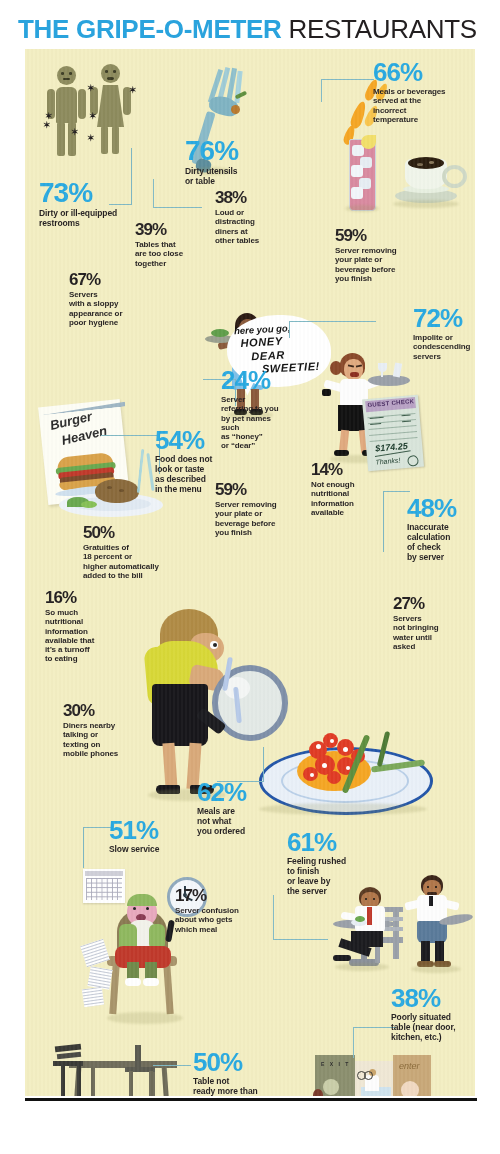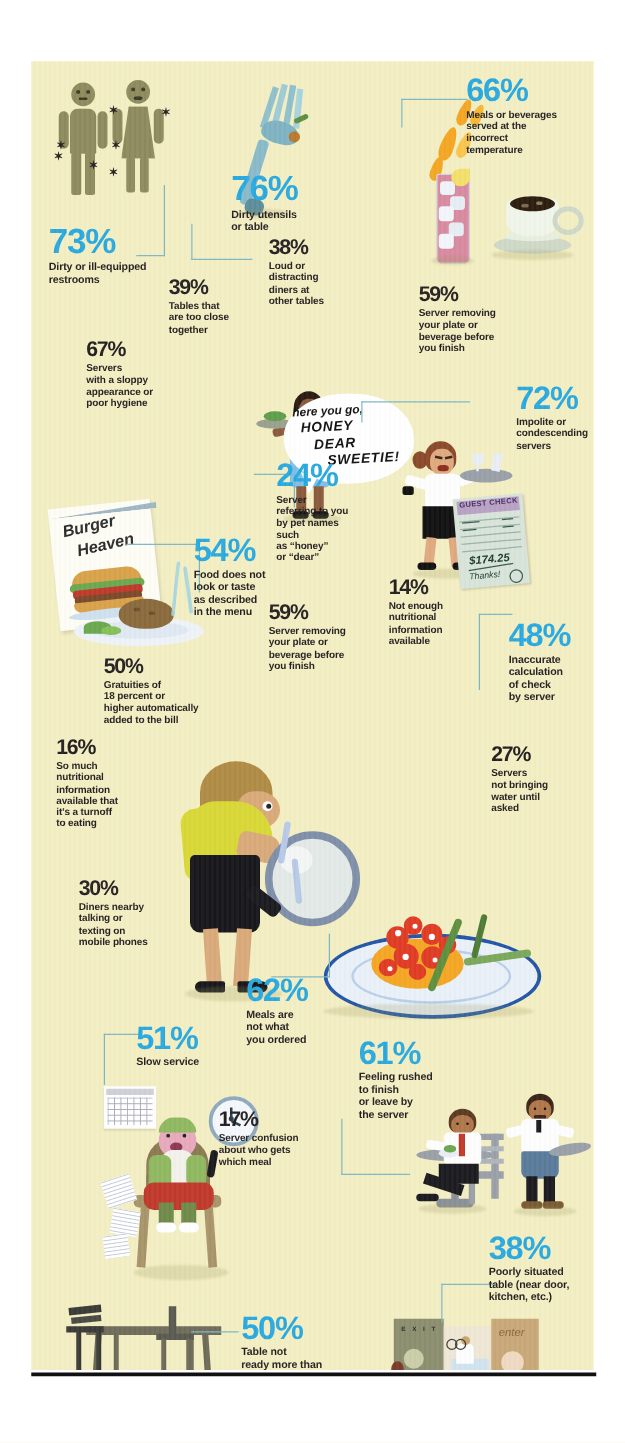--- a/index.html
+++ b/index.html
@@ -87,20 +87,23 @@
   .enter-lbl{position:absolute;font-size:9px;font-style:italic;color:#8a6a3a;}
 
   
   .leg{position:absolute;background:#6d6a58;}
 </style>
 </head>
 <body>
 
 <div id="page">
 
+  <div id="title">
+    <span class="t-blue">THE GRIPE-O-METER</span><span class="t-dark"> RESTAURANTS</span>
+  </div>
 
   <div id="poster">
 
     <div class="fig" style="left:18px;top:13px;width:110px;height:110px;">
       <div class="pic-head" style="left:14px;top:4px;width:19px;height:19px;"></div>
       <div class="face-dot" style="left:18px;top:10px;width:2.6px;height:2.6px;"></div>
       <div class="face-dot" style="left:26px;top:10px;width:2.6px;height:2.6px;"></div>
       <div class="face-dot" style="left:20px;top:16px;width:7px;height:1.6px;border-radius:1px;"></div>
       <div class="pic-body" style="left:13px;top:25px;width:21px;height:36px;border-radius:6px 6px 1px 1px;"></div>
       <div class="pic-body" style="left:4px;top:27px;width:8px;height:30px;border-radius:4px;"></div>

